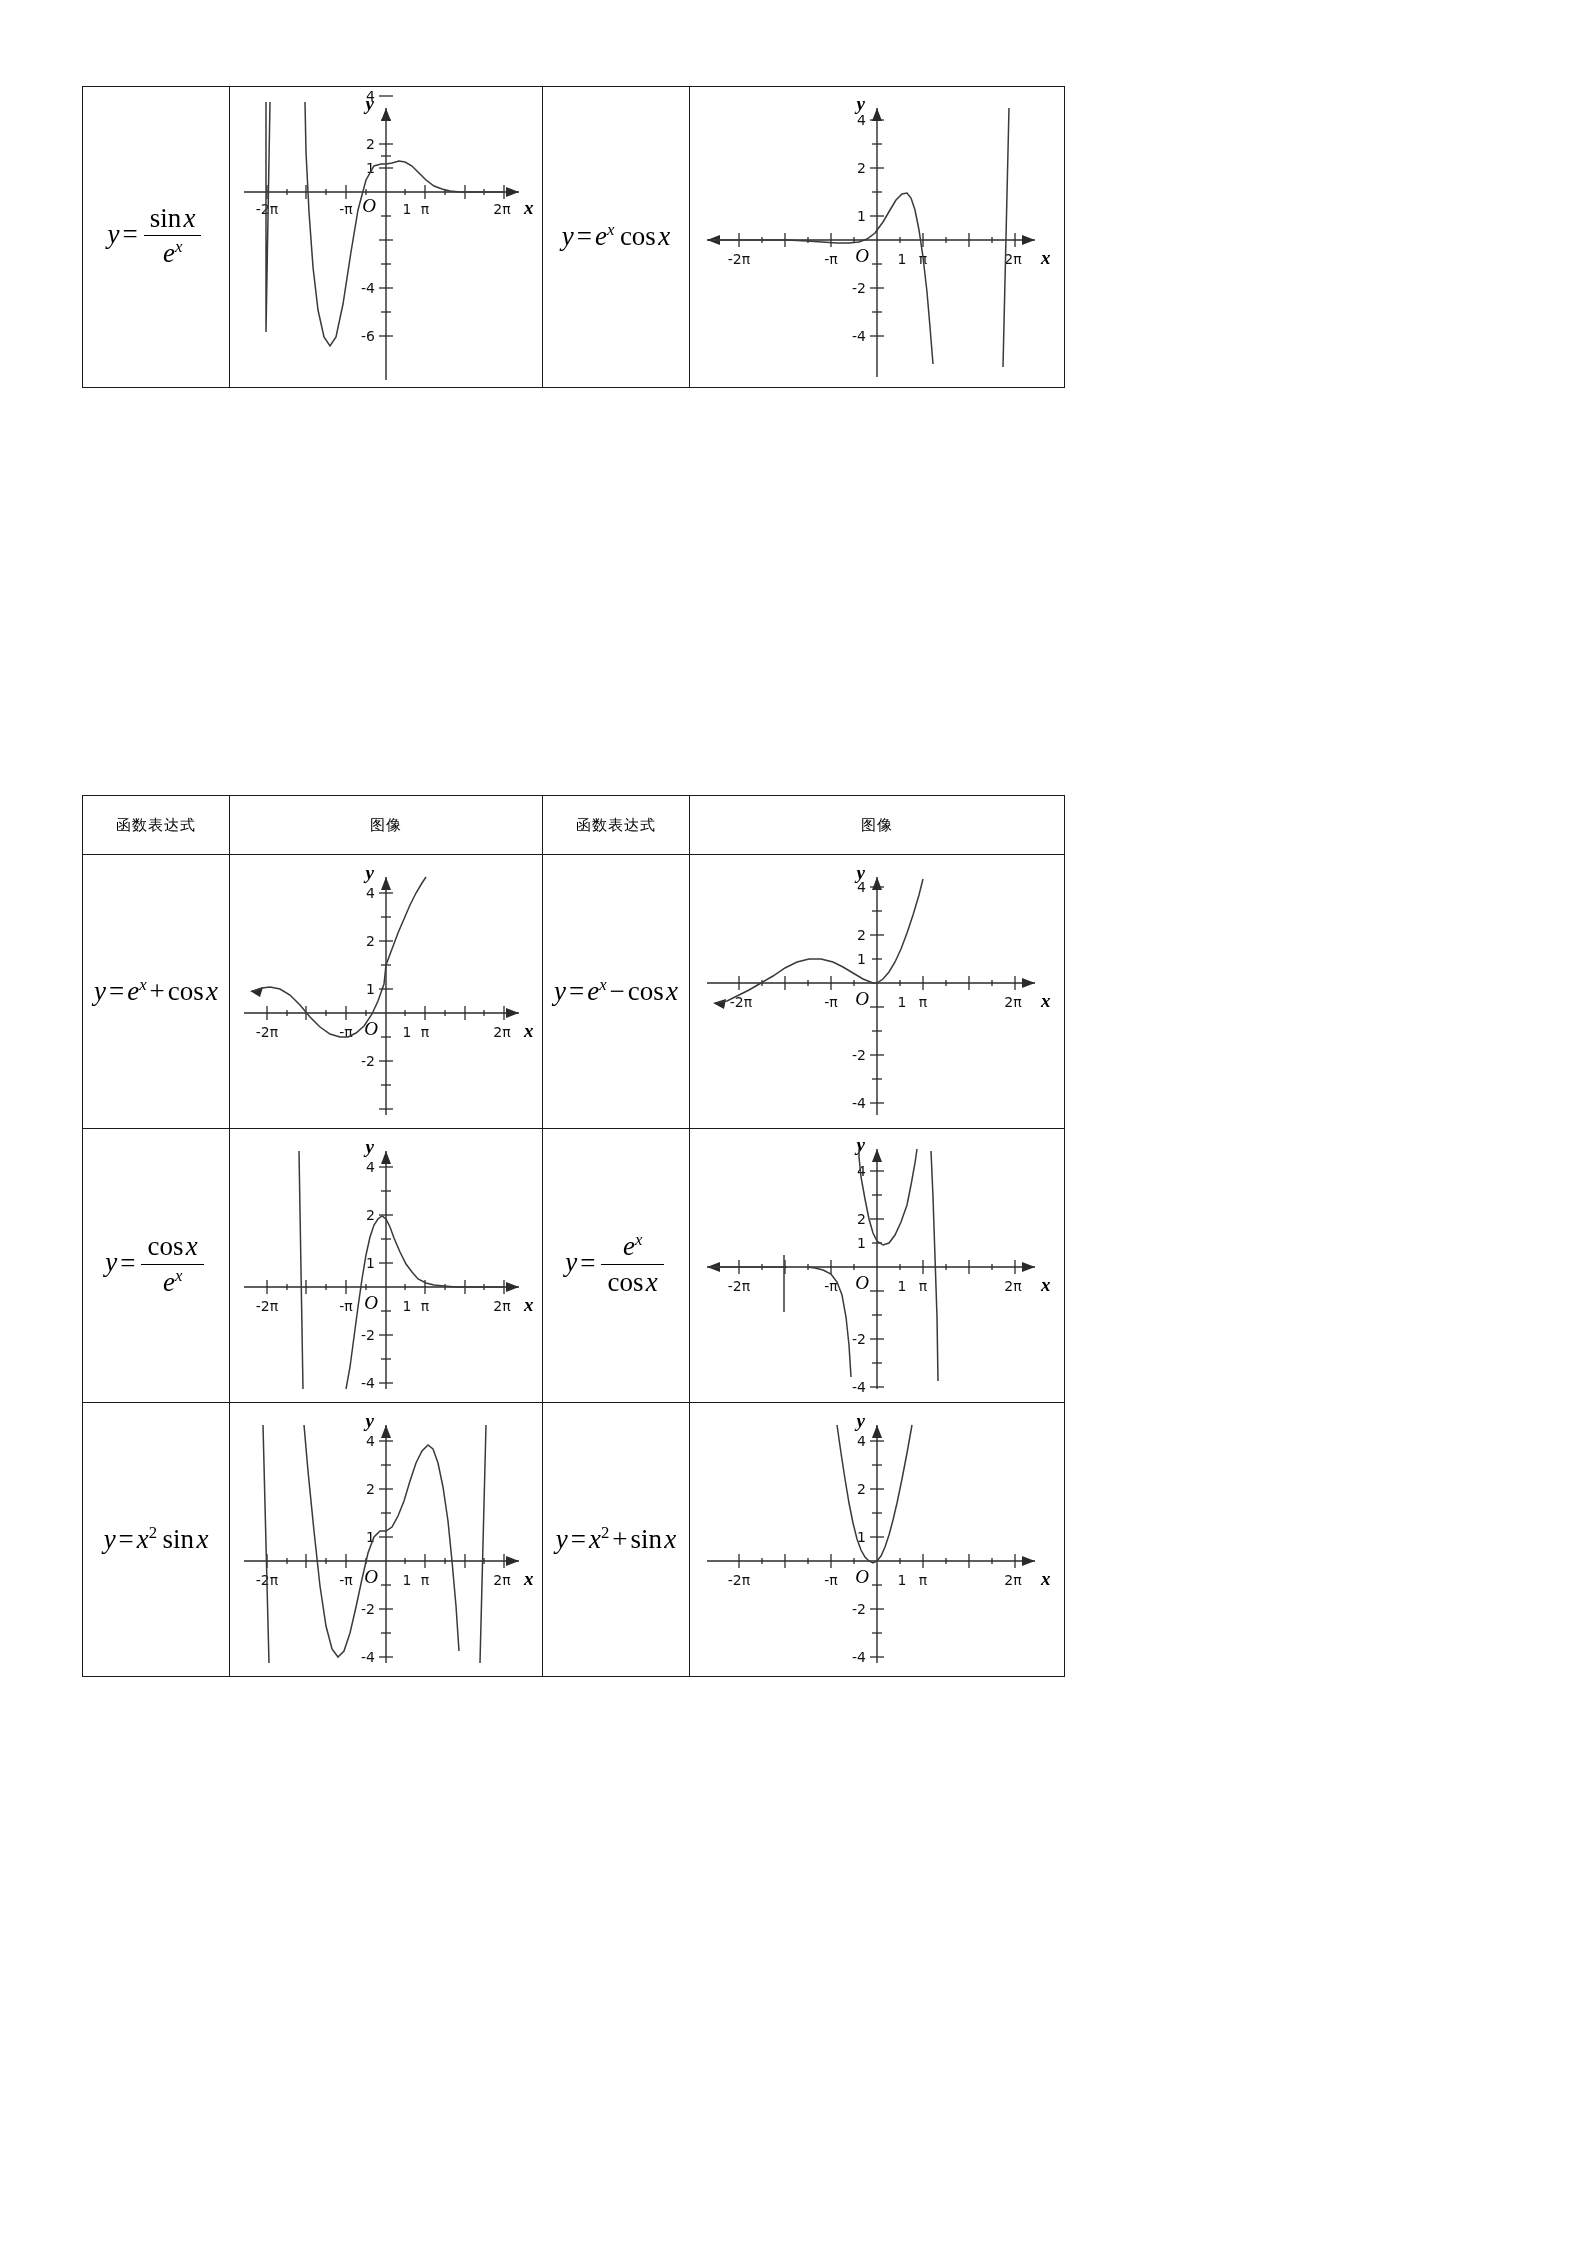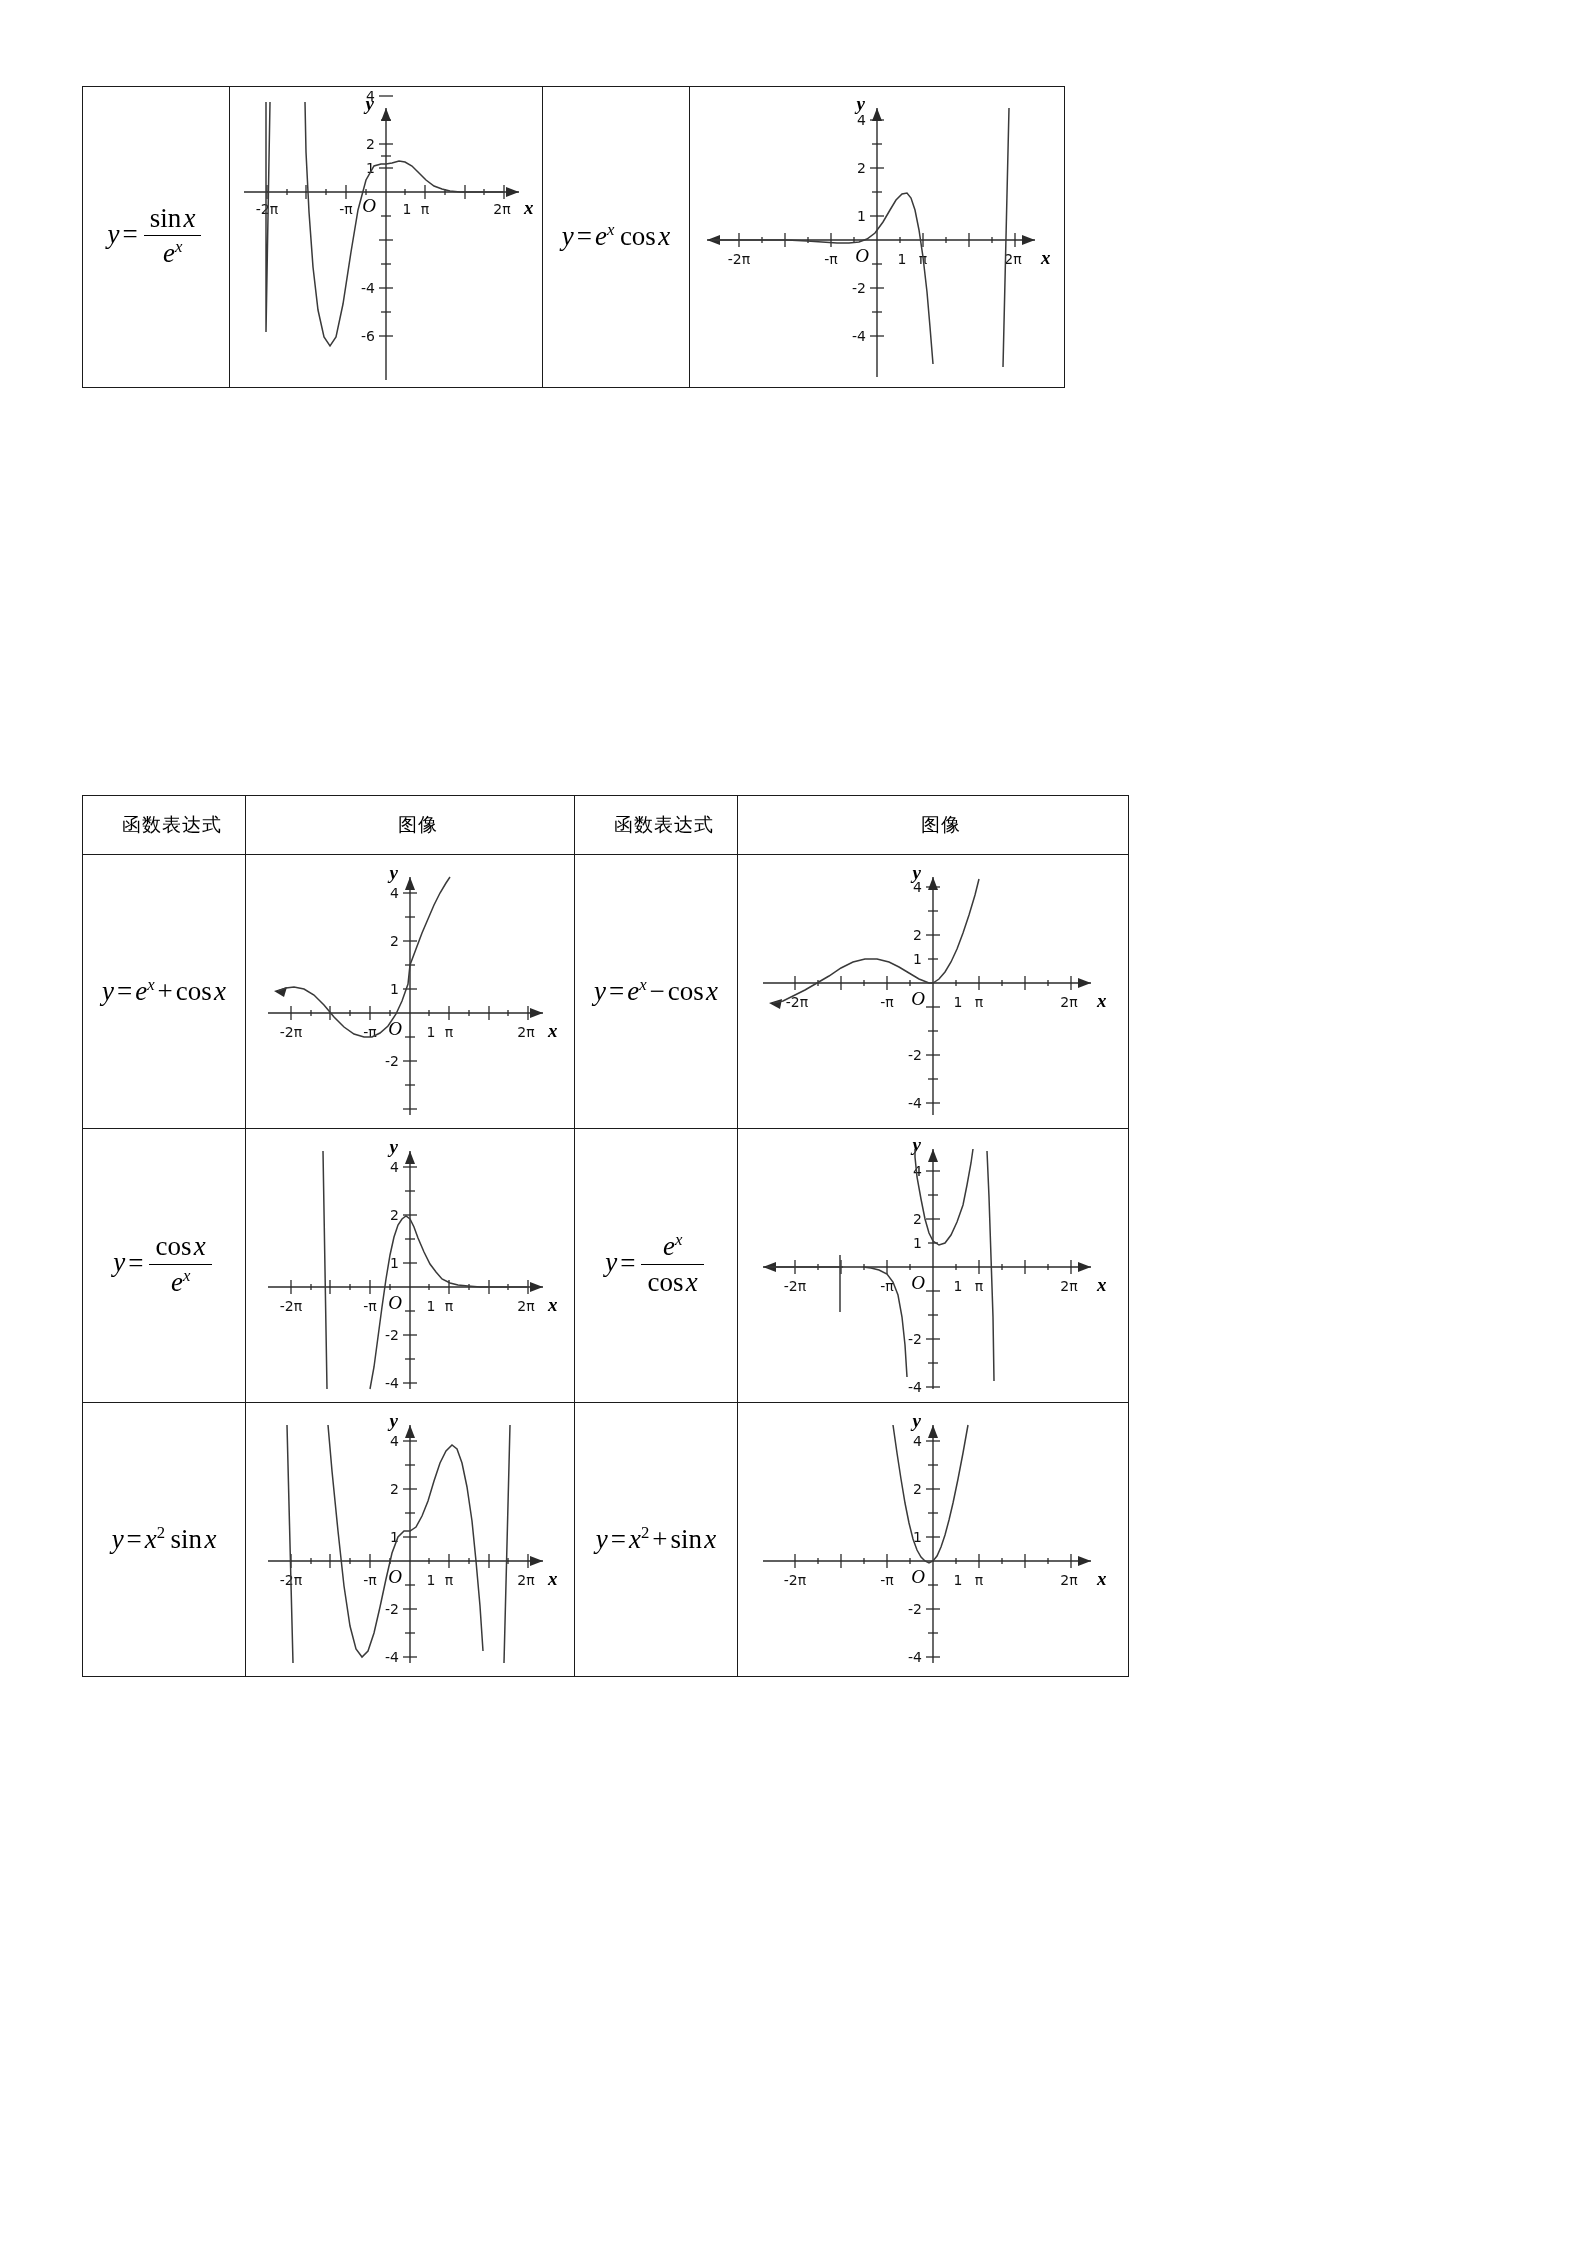--- a/index.html
+++ b/index.html
@@ -23,24 +23,23 @@
     border:1px solid #1b1b1b;
     padding:0;
     vertical-align:middle;
     text-align:center;
     position:relative;
     background:#fff;
   }
   table.fn-table th{
     font-weight:normal;
     font-family:Liberation Sans, sans-serif;
-    font-size:19px;
+    font-size:15px;
     height:58px;
     letter-spacing:1px;
-    padding-left:16px;
   }
 
   
   #table-top{left:82px;top:86px;width:978px;}
   #table-top td.expr-cell{width:146px;height:300px;}
   #table-top td.graph-cell{width:312px;height:300px;}
   #table-top td.expr-cell2{width:146px;margin-left:11px;}
   #table-top td.graph-cell2{width:374px;}
 
   

